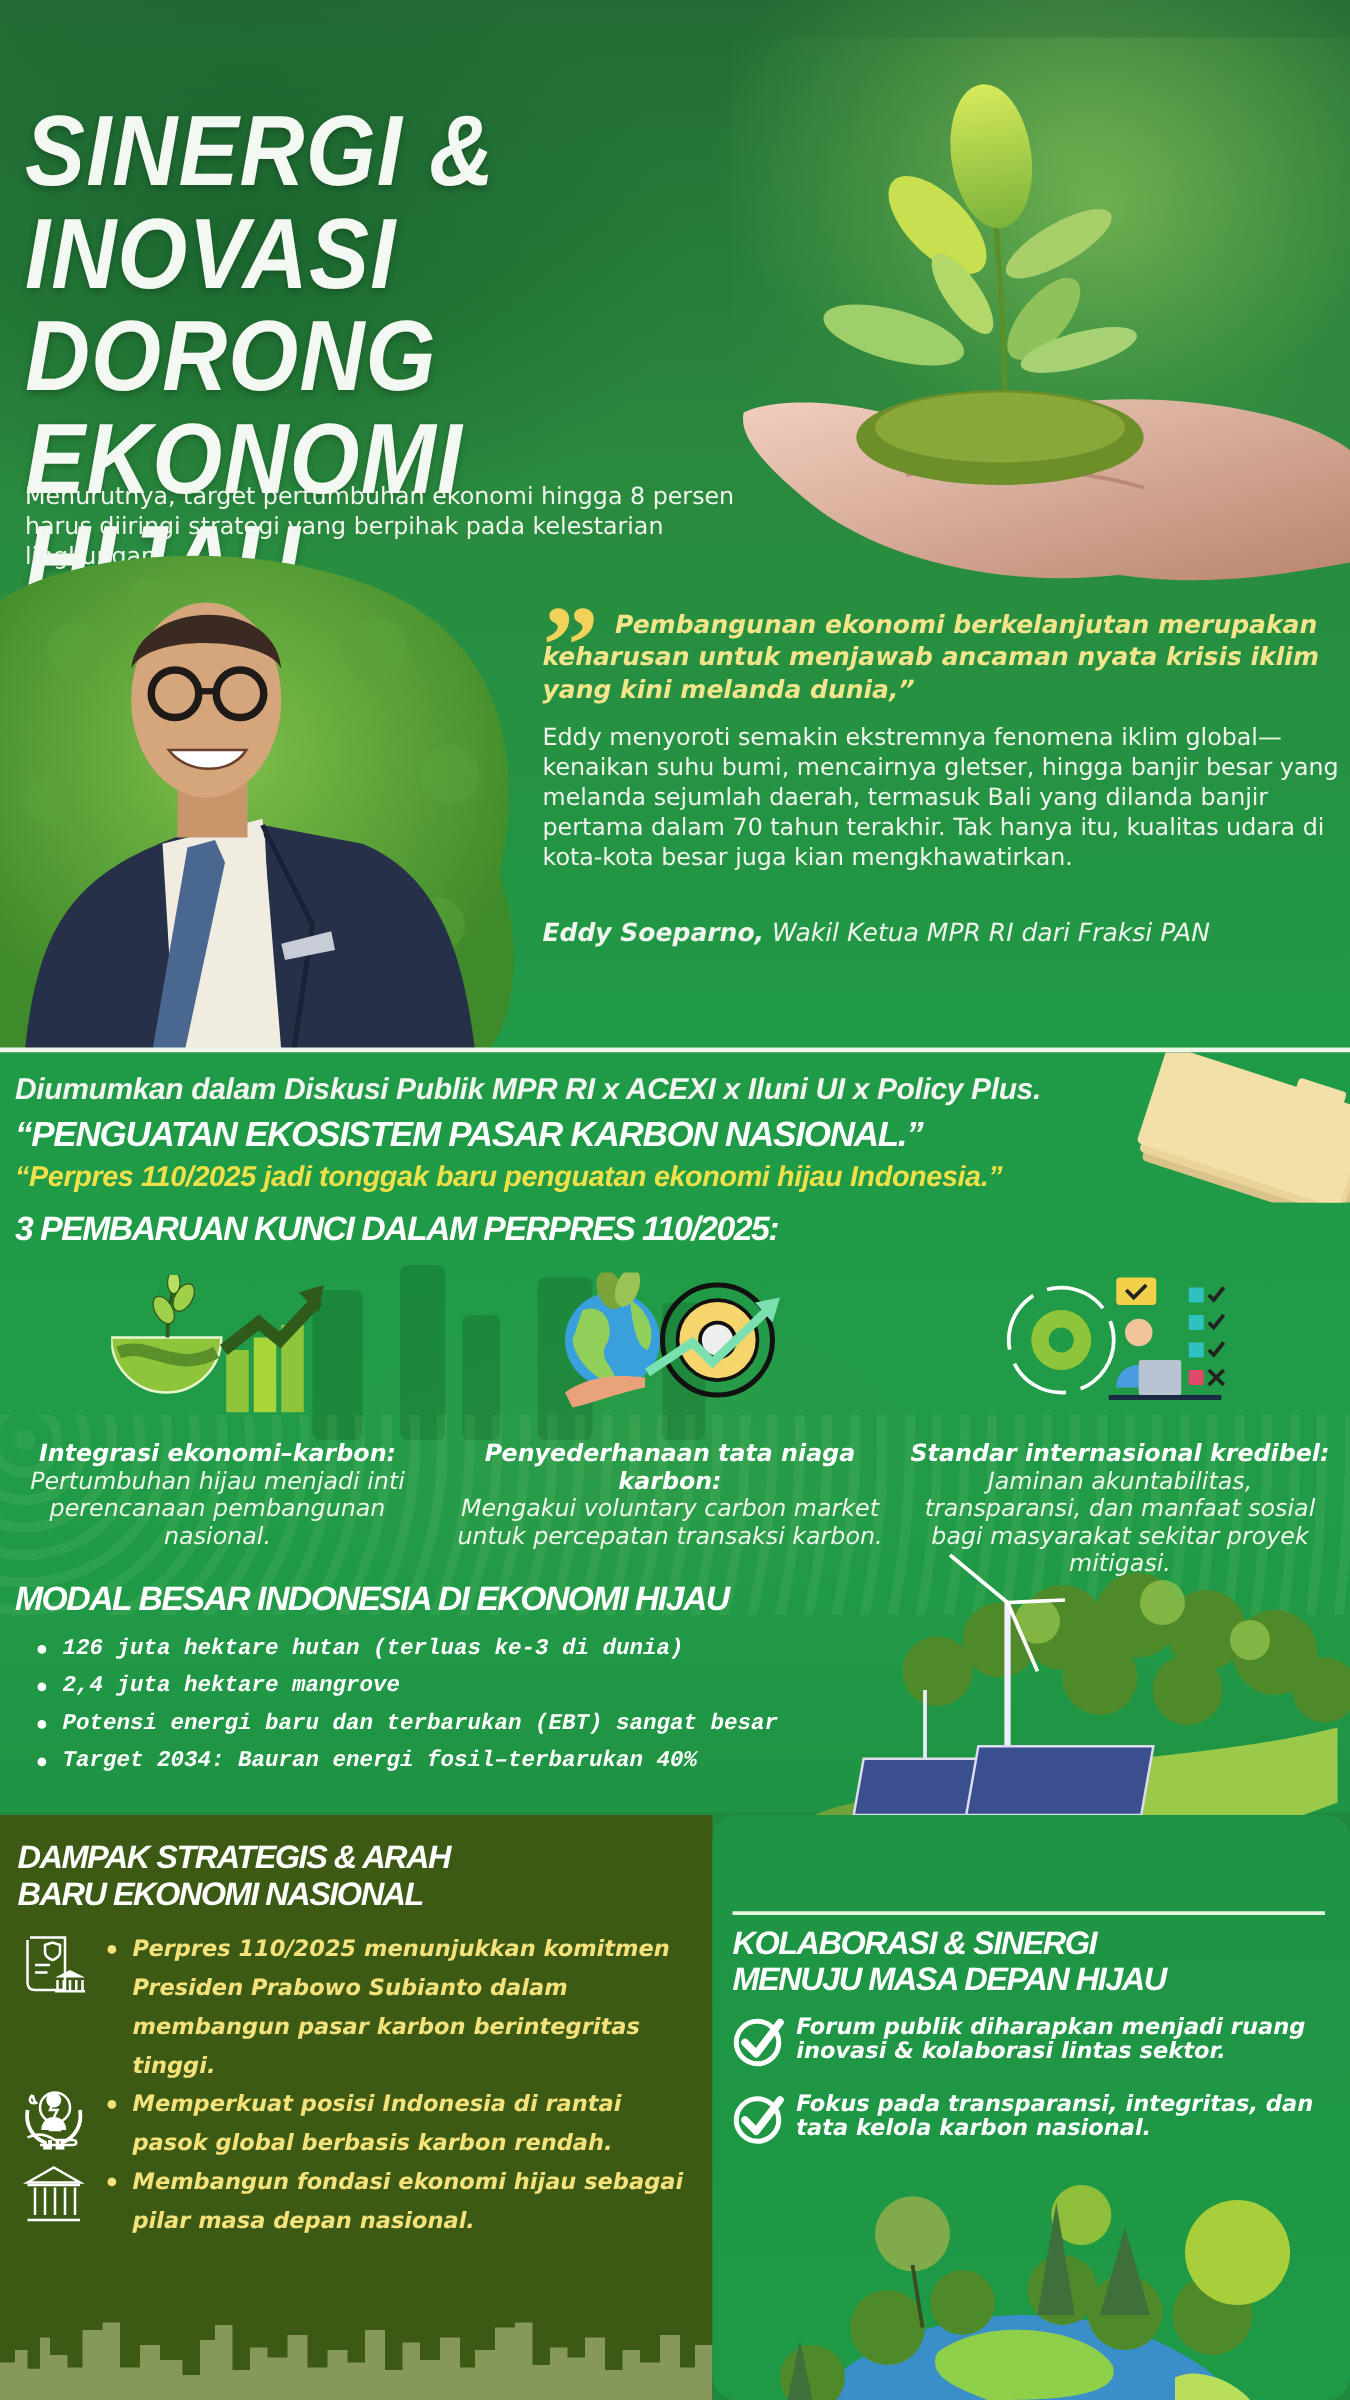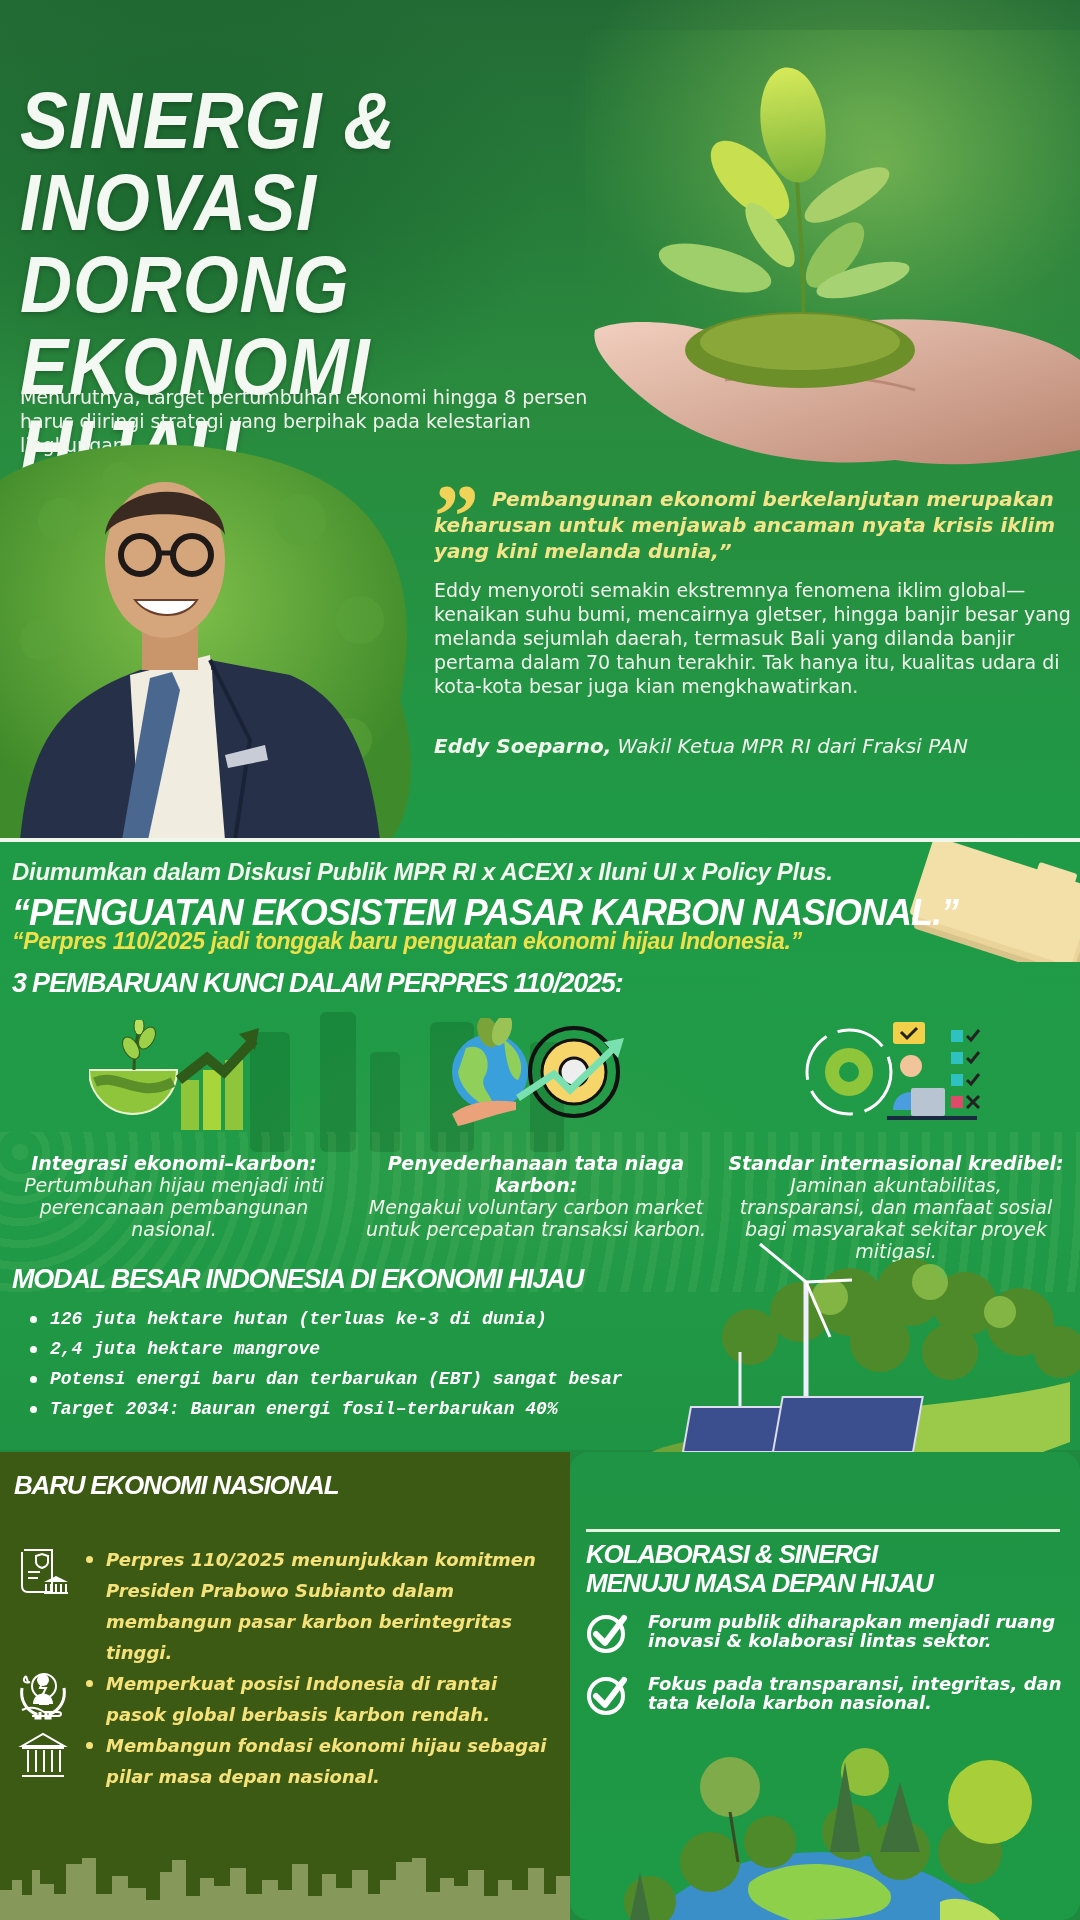--- a/index.html
+++ b/index.html
@@ -97,21 +97,21 @@
   .folder-art { position: absolute; left: 905px; top: 0px; width: 175px; height: 120px; }
 
   .announce {
     position: absolute; left: 12px; top: 16px; width: 900px;
     font-family: "Liberation Sans", sans-serif; font-weight: 700; font-style: italic;
     font-size: 24px; color: #f3f6f0; letter-spacing: -0.3px;
   }
   .headline {
     position: absolute; left: 12px; top: 50px;
     font-family: "Liberation Sans", sans-serif; font-weight: 700; font-style: italic;
-    font-size: 36px; color: #ffffff; letter-spacing: -1px;
+    font-size: 28px; color: #ffffff; letter-spacing: -1px;
   }
   .subhead {
     position: absolute; left: 12px; top: 86px;
     font-family: "Liberation Sans", sans-serif; font-weight: 700; font-style: italic;
     font-size: 23px; color: #f0e04a; letter-spacing: -0.3px;
   }
   .section-title {
     font-family: "Liberation Sans", sans-serif; font-weight: 700; font-style: italic;
     color: #ffffff; letter-spacing: -1.2px;
   }
@@ -168,21 +168,21 @@
 
   
   .collab {
     position: absolute; left: 570px; top: 1452px; width: 510px; height: 468px;
     background: linear-gradient(180deg, #1f9444 0%, #1e9a46 100%);
     border-radius: 19px;
   }
   .collab-rule { position: absolute; left: 16px; top: 77px; width: 474px; height: 3px; background: #e6f5e2; }
   .collab-title { position: absolute; left: 16px; top: 88px; font-size: 26px; line-height: 29px; }
   .collab-list { position: absolute; left: 16px; top: 160px; width: 480px; }
-  .collab-item { display: flex; align-items: flex-start; gap: 20px; margin-bottom: 20px; }
+  .collab-item { display: flex; align-items: flex-start; gap: 9px; margin-bottom: 20px; }
   .collab-item .c-icon { width: 42px; height: 42px; flex-shrink: 0; }
   .collab-item .c-text { font-weight: 700; font-style: italic; font-size: 18px; line-height: 19px; color: #fff; }
   .globe-art { position: absolute; left: 0; top: 280px; width: 510px; height: 188px; }
 </style>
 </head>
 <body>
 
 <div class="page">
 
   <section class="hero">
@@ -412,20 +412,21 @@
       <line x1="110" y1="110" x2="110" y2="170" stroke="#eef" stroke-width="3"></line>
       <g transform="skewX(-10)">
         <rect x="90" y="165" width="120" height="45" fill="#3b4f8f" stroke="#dde" stroke-width="2"></rect>
         <rect x="180" y="155" width="140" height="55" fill="#3b4f8f" stroke="#dde" stroke-width="2"></rect>
       </g>
     </svg>
   </section>
 
   <section class="impact">
     <h3 class="section-title impact-title">
+      <div>DAMPAK STRATEGIS &amp; ARAH</div>
       <div>BARU EKONOMI NASIONAL</div>
     </h3>
     <div class="impact-list">
       <div class="impact-item">
         <svg class="i-icon" viewBox="0 0 50 50">
           <path d="M6 4 H34 V46 H10 C6 46 4 44 4 40 V6" fill="none" stroke="#fff" stroke-width="2"></path>
           <path d="M18 10 L24 8 L30 10 V16 C30 20 24 22 24 22 C24 22 18 20 18 16 Z" fill="none" stroke="#fff" stroke-width="2"></path>
           <line x1="10" y1="26" x2="22" y2="26" stroke="#fff" stroke-width="2"></line>
           <line x1="10" y1="32" x2="20" y2="32" stroke="#fff" stroke-width="2"></line>
           <path d="M26 36 L38 30 L50 36 Z" fill="#fff"></path>

